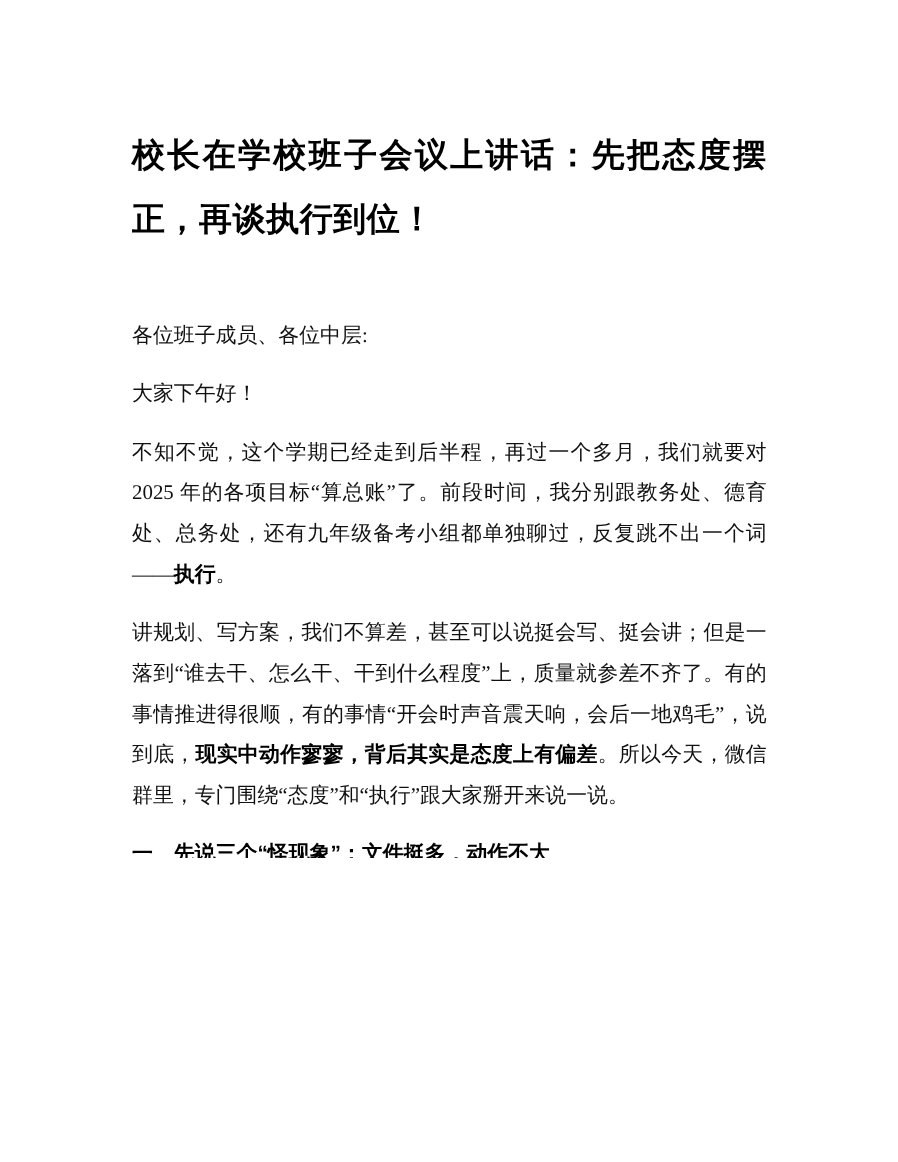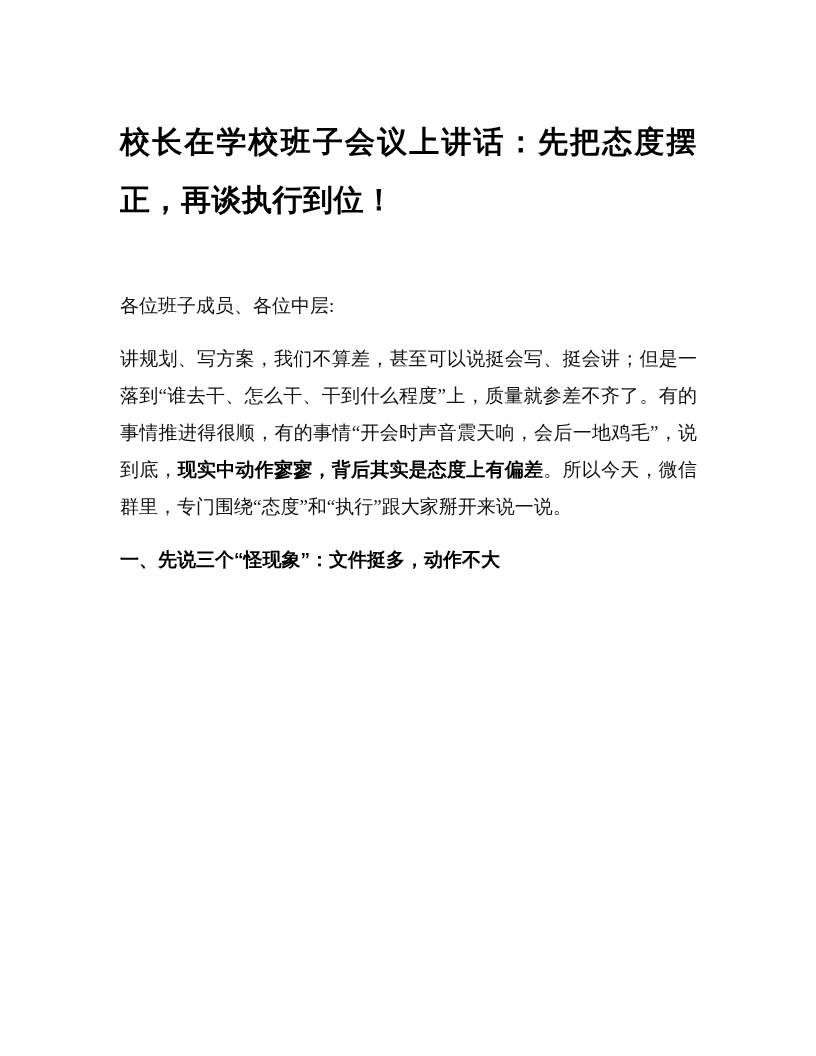--- a/index.html
+++ b/index.html
@@ -46,16 +46,18 @@
     color: #000000;
   }
 </style>
 </head>
 <body>
 
 <div class="page">
   <h1 class="doc-title">校长在学校班子会议上讲话：先把态度摆正，再谈执行到位！</h1>
   <div class="doc-body">
       <p class="body"><span class="run">各位班子成员、各位中层:</span></p>
+      <p class="body"><span class="run">大家下午好！</span></p>
+      <p class="body"><span class="run">不知不觉，这个学期已经走到后半程，再过一个多月，我们就要对 2025 年的各项目标“算总账”了。前段时间，我分别跟教务处、德育处、总务处，还有九年级备考小组都单独聊过，反复跳不出一个词——</span><span class="run bold">执行</span><span class="run">。</span></p>
       <p class="body"><span class="run">讲规划、写方案，我们不算差，甚至可以说挺会写、挺会讲；但是一落到“谁去干、怎么干、干到什么程度”上，质量就参差不齐了。有的事情推进得很顺，有的事情“开会时声音震天响，会后一地鸡毛”，说到底，</span><span class="run bold">现实中动作寥寥，背后其实是态度上有偏差</span><span class="run">。所以今天，微信群里，专门围绕“态度”和“执行”跟大家掰开来说一说。</span></p>
       <p class="heading"><span class="run bold">一、先说三个“怪现象”：文件挺多，动作不大</span></p>
     </div>
 </div>
 
 </body></html>

